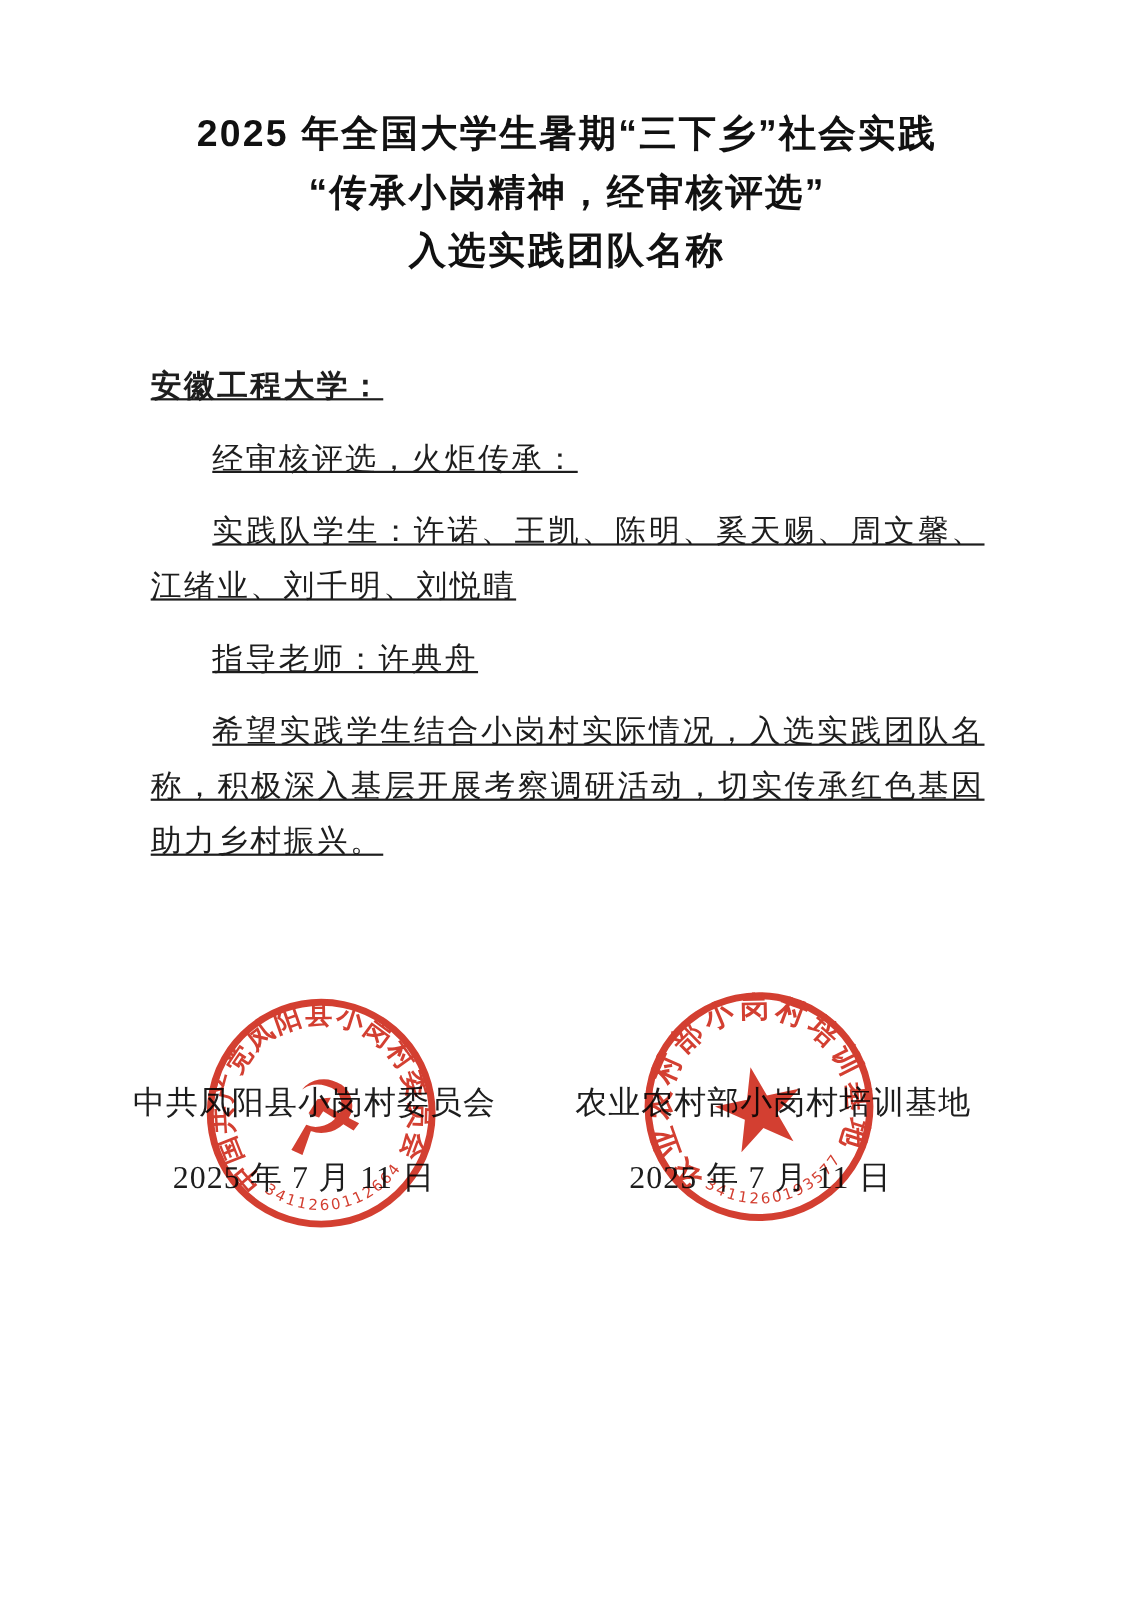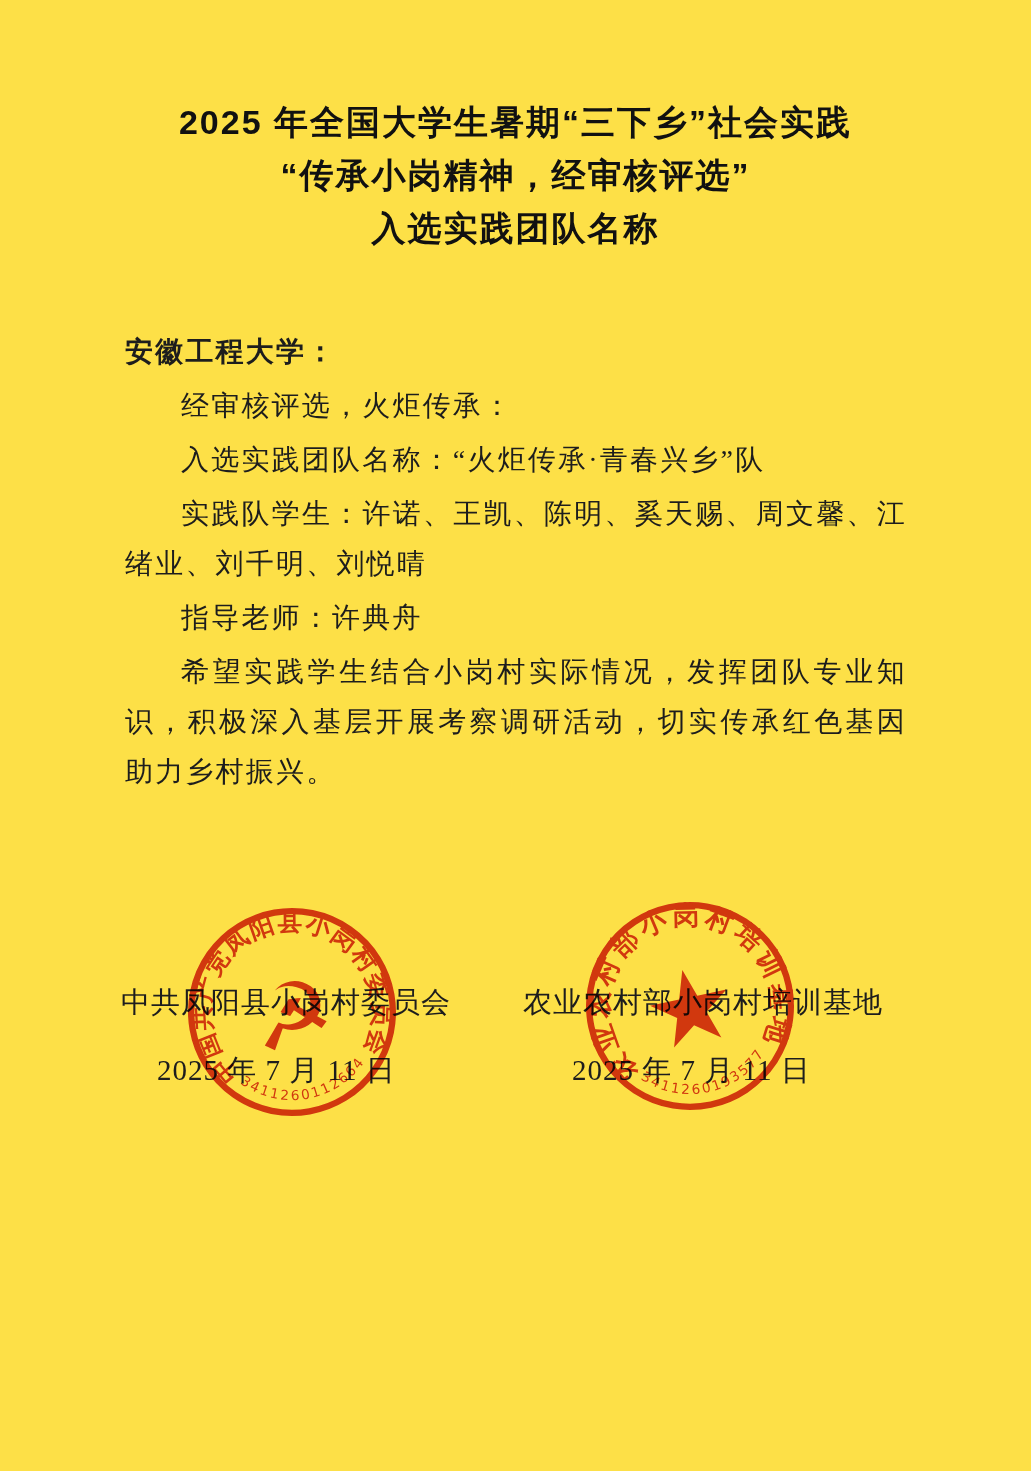--- a/index.html
+++ b/index.html
@@ -1,20 +1,20 @@
 <!DOCTYPE html>
 <html><head>
 <meta charset="utf-8">
 <style>
   html,body{margin:0;padding:0;background:#e8e8e6;}
   .page{
     position:relative;
     width:1031px;height:1471px;
     margin:0 auto;
-    background:#fde047;
+    background:#ffffff;
     overflow:hidden;
     font-family:"Liberation Serif",serif;
     color:#1c1c1c;
   }
   .title-block{
     margin-top:96px;
     text-align:center;
     font-family:"Liberation Sans",sans-serif;
     font-weight:700;
     font-size:34px;
@@ -23,21 +23,21 @@
     color:#111;
   }
   .body-block{
     margin:72px 120px 0 121px;
     font-size:28px;
     line-height:50px;
     letter-spacing:2.2px;
     text-align:justify;
     color:#1d1d1d;
   }
-  .body-block p{margin:4px;}
+  .body-block p{margin:16px;text-decoration:underline;}
   .body-block p.indent{text-indent:2em;}
   .recipient{font-weight:600;}
   .sig{
     position:absolute;
     font-size:29px;
     letter-spacing:1px;
     color:#1d1d1d;
     white-space:nowrap;
     z-index:1;
   }
@@ -81,24 +81,23 @@
 
   <div class="title-block">
     <div>2025 年全国大学生暑期“三下乡”社会实践</div>
     <div>“传承小岗精神，经审核评选”</div>
     <div>入选实践团队名称</div>
   </div>
 
   <div class="body-block">
     <p class="recipient">安徽工程大学：</p>
     <p class="indent">经审核评选，火炬传承：</p>
-    <p class="indent">入选实践团队名称：“火炬传承·青春兴乡”队</p>
     <p class="indent">实践队学生：许诺、王凯、陈明、奚天赐、周文馨、江绪业、刘千明、刘悦晴</p>
     <p class="indent">指导老师：许典舟</p>
-    <p class="indent">希望实践学生结合小岗村实际情况，发挥团队专业知识，积极深入基层开展考察调研活动，切实传承红色基因助力乡村振兴。</p>
+    <p class="indent">希望实践学生结合小岗村实际情况，入选实践团队名称，积极深入基层开展考察调研活动，切实传承红色基因助力乡村振兴。</p>
   </div>
 
   <div class="sig sig-org-left">中共凤阳县小岗村委员会</div>
   <div class="sig sig-org-right">农业农村部小岗村培训基地</div>
   <div class="sig sig-date-left">2025 年 7 月 11 日</div>
   <div class="sig sig-date-right">2025 年 7 月 11 日</div>
 
   <svg class="stamp stamp-left" viewBox="0 0 240 240">
     <circle class="stamp-ring" cx="120" cy="120" r="111"></circle>
     <path id="arcL1" d="M 56.4,183.6 A 90 90 0 1 1 183.6,183.6" fill="none"></path>

